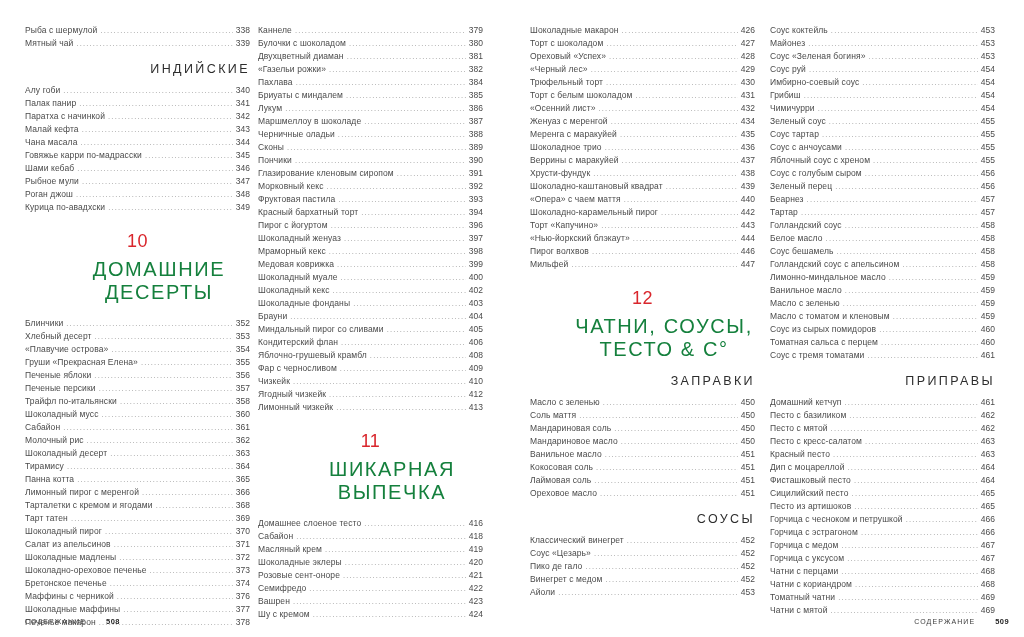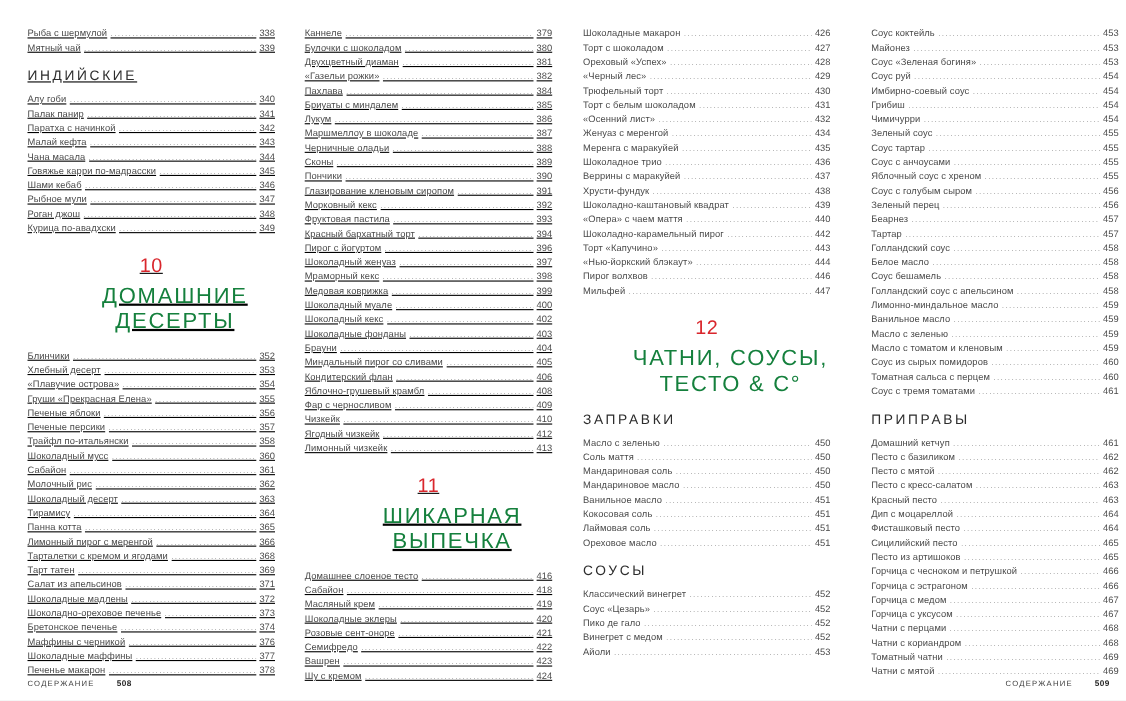--- a/index.html
+++ b/index.html
@@ -7,22 +7,22 @@
     position:relative;
     width:1024px;height:637px;
     background:#ffffff;
     font-family:"Liberation Sans","DejaVu Sans",sans-serif;
     overflow:hidden;
   }
   .page{position:absolute;top:0;height:637px;width:512px;}
   #page-left{left:0;}
   #page-right{left:512px;}
   .cols{display:flex;}
-  #page-left .cols{padding:24px 16px 0 25px;gap:27px;text-decoration:underline;}
-  #page-right .cols{padding:24px 15px 0 18px;gap:37px;}
+  #page-left .cols{padding:24px 16px 0 25px;gap:8px;}
+  #page-right .cols{padding:24px 15px 0 18px;gap:15px;}
   .col{width:225px;flex:0 0 225px;}
 
   
   .entry{
     display:flex;align-items:baseline;
     height:13px;line-height:13px;
     font-size:8.5px;color:#4a4a4a;
     white-space:nowrap;
   }
   .entry .t{flex:0 0 auto;letter-spacing:.1px;}
@@ -33,21 +33,21 @@
   }
   .entry .dots::after{
     content:"....................................................................................................";
     letter-spacing:1.2px;
   }
   .entry .n{flex:0 0 auto;color:#4a4a4a;}
 
   
   .section-header{
     margin:12px 0 7px 0;
-    text-align:left;
+    text-align:right;
     font-size:12.5px;line-height:15px;
     letter-spacing:2.4px;
     color:#2d2d2d;
   }
 
   
   .chapter{text-align:center;margin:16px 0 13px 0;}
   .chapter-num{
     font-size:18px;line-height:23px;
     color:#d9262c;
@@ -222,20 +222,25 @@
               <span class="t">Тарталетки с кремом и ягодами</span>
               <span class="dots"></span>
               <span class="n">368</span>
             </div>
             <div class="entry">
               <span class="t">Тарт татен</span>
               <span class="dots"></span>
               <span class="n">369</span>
             </div>
             <div class="entry">
+              <span class="t">Шоколадный пирог</span>
+              <span class="dots"></span>
+              <span class="n">370</span>
+            </div>
+            <div class="entry">
               <span class="t">Салат из апельсинов</span>
               <span class="dots"></span>
               <span class="n">371</span>
             </div>
             <div class="entry">
               <span class="t">Шоколадные мадлены</span>
               <span class="dots"></span>
               <span class="n">372</span>
             </div>
             <div class="entry">

